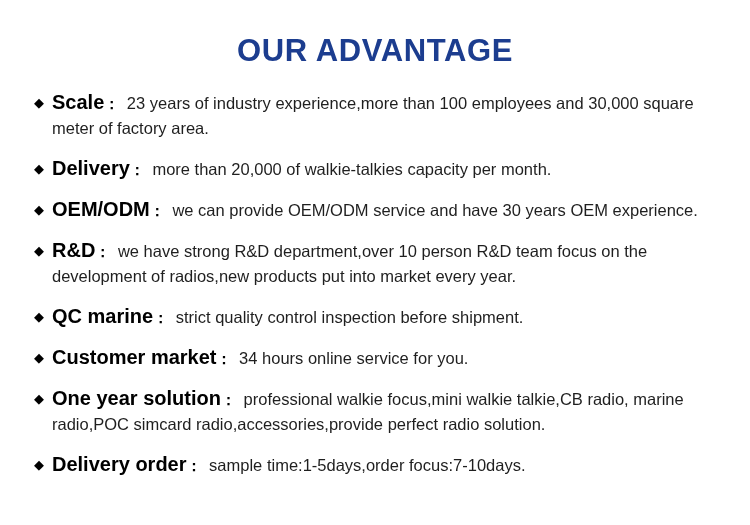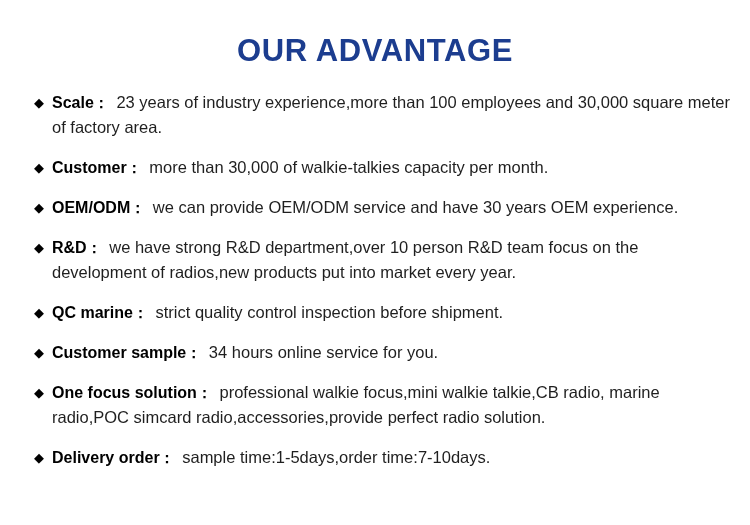--- a/index.html
+++ b/index.html
@@ -66,21 +66,21 @@
     font-size: 16.5px;
     line-height: 25px;
     color: #1b1b1b;
     text-align: left;
     word-spacing: 0px;
   }
 
   .item-label {
     font-weight: 700;
     color: #000000;
-    font-size: 16px;
+    font-size: 20px;
   }
 
   .item-colon {
     font-weight: 700;
     color: #000000;
     font-size: 15px;
     letter-spacing: 0;
     padding-right: 3px;
   }
 
@@ -101,21 +101,21 @@
     <li class="advantage-item">
       <span class="bullet-diamond">◆</span>
       <span class="item-body">
         <span class="item-label">Scale</span><span class="item-colon">：</span> <span class="item-text">23 years of  industry experience,more than 100 employees and 30,000 square meter of factory area.</span>
       </span>
     </li>
 
     <li class="advantage-item">
       <span class="bullet-diamond">◆</span>
       <span class="item-body">
-        <span class="item-label">Customer</span><span class="item-colon">：</span> <span class="item-text">more than 30,000 of walkie-talkies capacity per month.</span>
+        <span class="item-label">Delivery</span><span class="item-colon">：</span> <span class="item-text">more than 20,000 of walkie-talkies capacity per month.</span>
       </span>
     </li>
 
     <li class="advantage-item">
       <span class="bullet-diamond">◆</span>
       <span class="item-body">
         <span class="item-label">OEM/ODM</span><span class="item-colon">：</span> <span class="item-text">we can provide OEM/ODM service and have 30 years OEM experience.</span>
       </span>
     </li>
 
@@ -129,32 +129,32 @@
     <li class="advantage-item">
       <span class="bullet-diamond">◆</span>
       <span class="item-body">
         <span class="item-label">QC marine</span><span class="item-colon">：</span> <span class="item-text">strict quality control inspection before shipment.</span>
       </span>
     </li>
 
     <li class="advantage-item">
       <span class="bullet-diamond">◆</span>
       <span class="item-body">
-        <span class="item-label">Customer sample</span><span class="item-colon">：</span> <span class="item-text">34 hours online service for you.</span>
+        <span class="item-label">Customer market</span><span class="item-colon">：</span> <span class="item-text">34 hours online service for you.</span>
       </span>
     </li>
 
     <li class="advantage-item">
       <span class="bullet-diamond">◆</span>
       <span class="item-body">
-        <span class="item-label">One focus solution</span><span class="item-colon">：</span> <span class="item-text">professional walkie focus,mini walkie talkie,CB radio, marine radio,POC simcard radio,accessories,provide perfect radio solution.</span>
+        <span class="item-label">One year solution</span><span class="item-colon">：</span> <span class="item-text">professional walkie focus,mini walkie talkie,CB radio, marine radio,POC simcard radio,accessories,provide perfect radio solution.</span>
       </span>
     </li>
 
     <li class="advantage-item">
       <span class="bullet-diamond">◆</span>
       <span class="item-body">
-        <span class="item-label">Delivery order</span><span class="item-colon">：</span> <span class="item-text">sample time:1-5days,order time:7-10days.</span>
+        <span class="item-label">Delivery order</span><span class="item-colon">：</span> <span class="item-text">sample time:1-5days,order focus:7-10days.</span>
       </span>
     </li>
 
   </ul>
 </div>
 
 </body></html>

